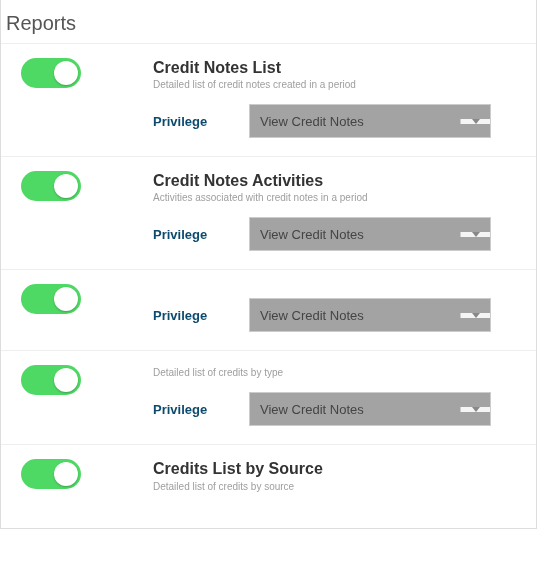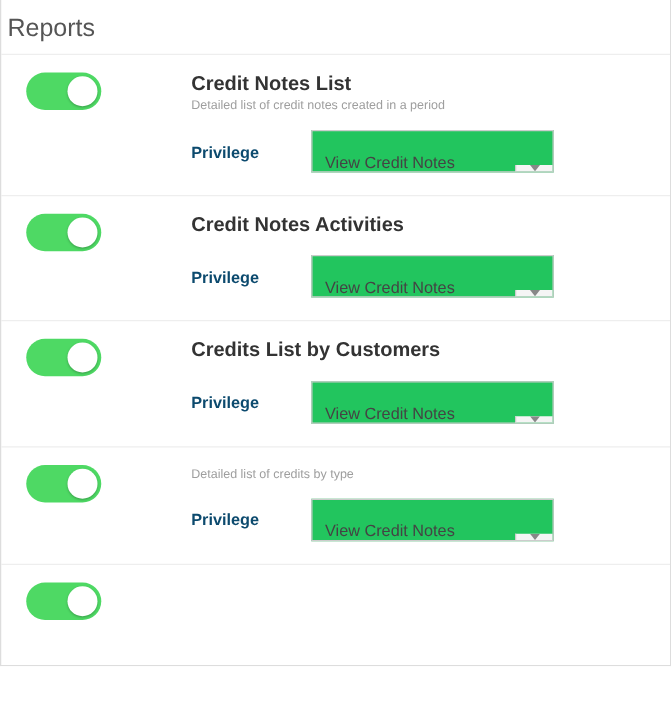--- a/index.html
+++ b/index.html
@@ -64,25 +64,25 @@
     margin-top: 14px;
   }
   .priv-label {
     width: 96px;
     font-size: 13px;
     font-weight: 700;
     color: #0c4a6e;
   }
   .dropdown {
     display: flex;
-    align-items: flex-end;
+    align-items: center;
     height: 34px;
     border: 1px solid #ccc;
-    width: 194px;
-    background: #22c55e;
+    width: 242px;
+    background: #a3a3a3;
     cursor: pointer;
   }
   .dropdown .dd-value {
     flex: 1;
     display: flex;
     align-items: center;
     padding: 0 10px;
     font-size: 13px;
     color: #444;
   }
@@ -125,40 +125,40 @@
       </div>
     </div>
   </div>
 
   <div class="report-item">
     <div class="toggle">
         <div class="knob"></div>
       </div>
     <div class="report-body">
       <div class="report-title">Credit Notes Activities</div>
-      <div class="priv-row">
-        <div class="priv-label">Privilege</div>
-        <div class="dropdown">
-          <div class="dd-value">View Credit Notes</div>
-          <div class="dd-arrow">
-              <svg viewBox="0 0 8 5">
-                <path d="M0 0l4 5 4-5z"></path>
-              </svg>
-            </div>
-        </div>
-      </div>
-    </div>
-  </div>
-
-  <div class="report-item">
-    <div class="toggle">
-        <div class="knob"></div>
-      </div>
-    <div class="report-body">
-      <div class="report-title">Credits List by Customers</div>
+      <div class="report-desc">Activities associated with credit notes in a period</div>
+      <div class="priv-row">
+        <div class="priv-label">Privilege</div>
+        <div class="dropdown">
+          <div class="dd-value">View Credit Notes</div>
+          <div class="dd-arrow">
+              <svg viewBox="0 0 8 5">
+                <path d="M0 0l4 5 4-5z"></path>
+              </svg>
+            </div>
+        </div>
+      </div>
+    </div>
+  </div>
+
+  <div class="report-item">
+    <div class="toggle">
+        <div class="knob"></div>
+      </div>
+    <div class="report-body">
       <div class="priv-row">
         <div class="priv-label">Privilege</div>
         <div class="dropdown">
           <div class="dd-value">View Credit Notes</div>
           <div class="dd-arrow">
               <svg viewBox="0 0 8 5">
                 <path d="M0 0l4 5 4-5z"></path>
               </svg>
             </div>
         </div>
@@ -183,15 +183,20 @@
             </div>
         </div>
       </div>
     </div>
   </div>
 
   <div class="report-item">
     <div class="toggle">
         <div class="knob"></div>
       </div>
+    <div class="report-body">
+      <div class="report-title">Credits List by Source</div>
+      <div class="report-desc">Detailed list of credits by source</div>
+
+    </div>
   </div>
 
 </div>
 
 </body></html>

